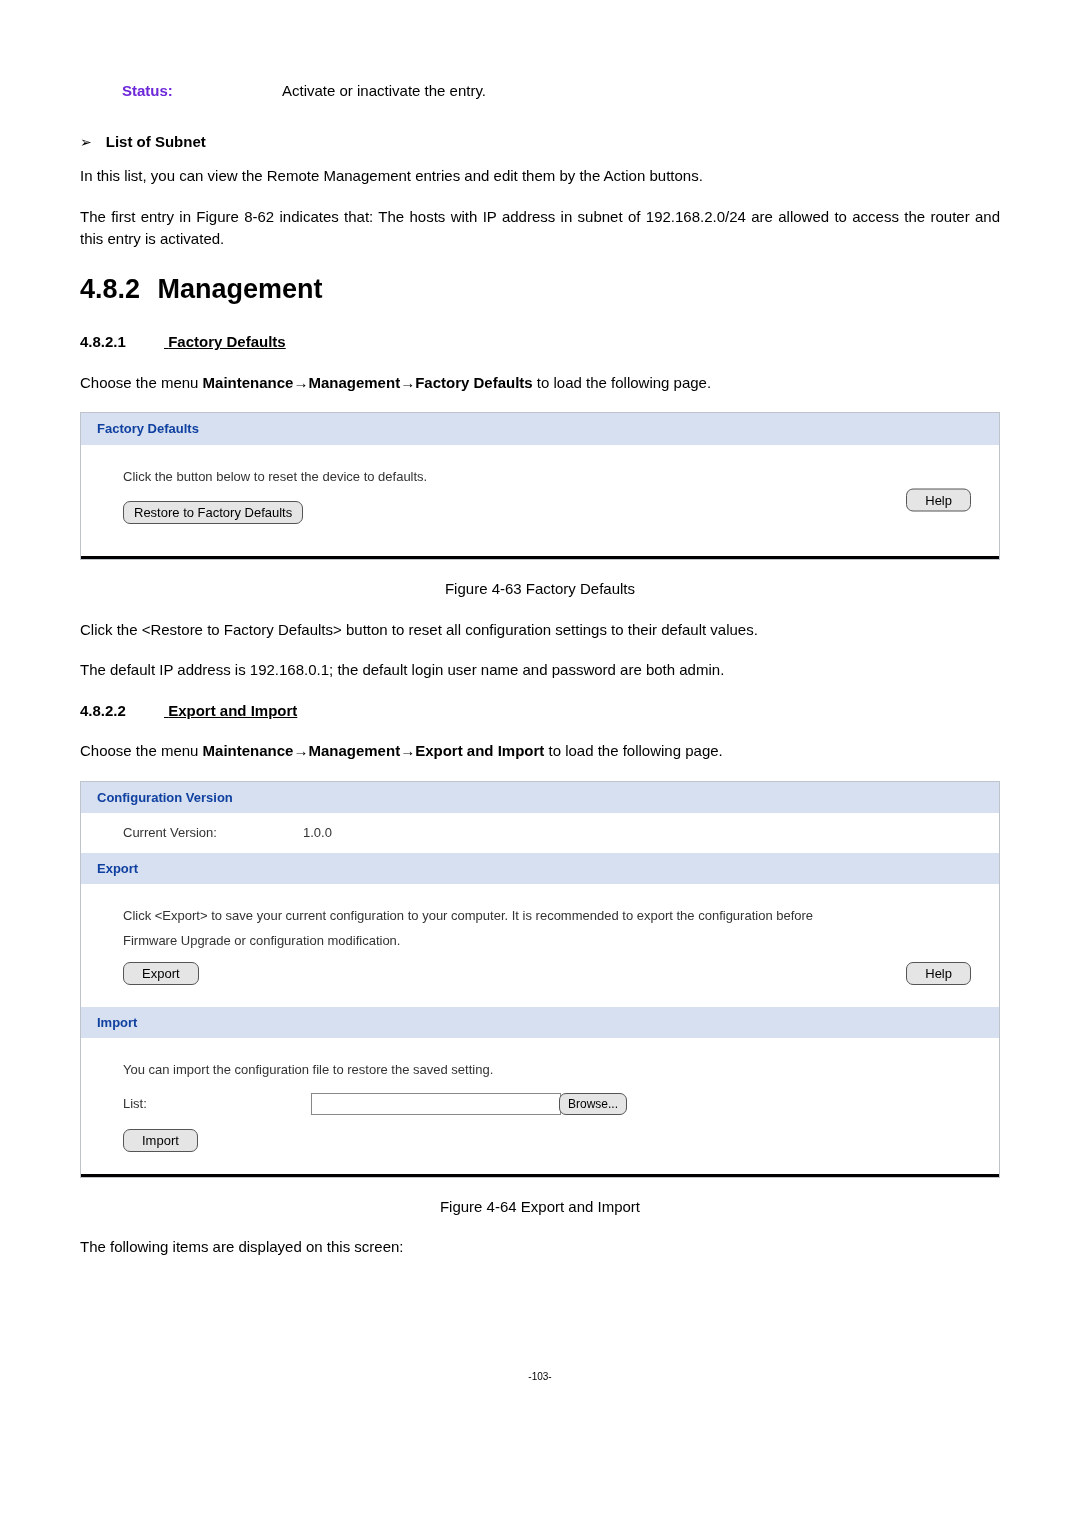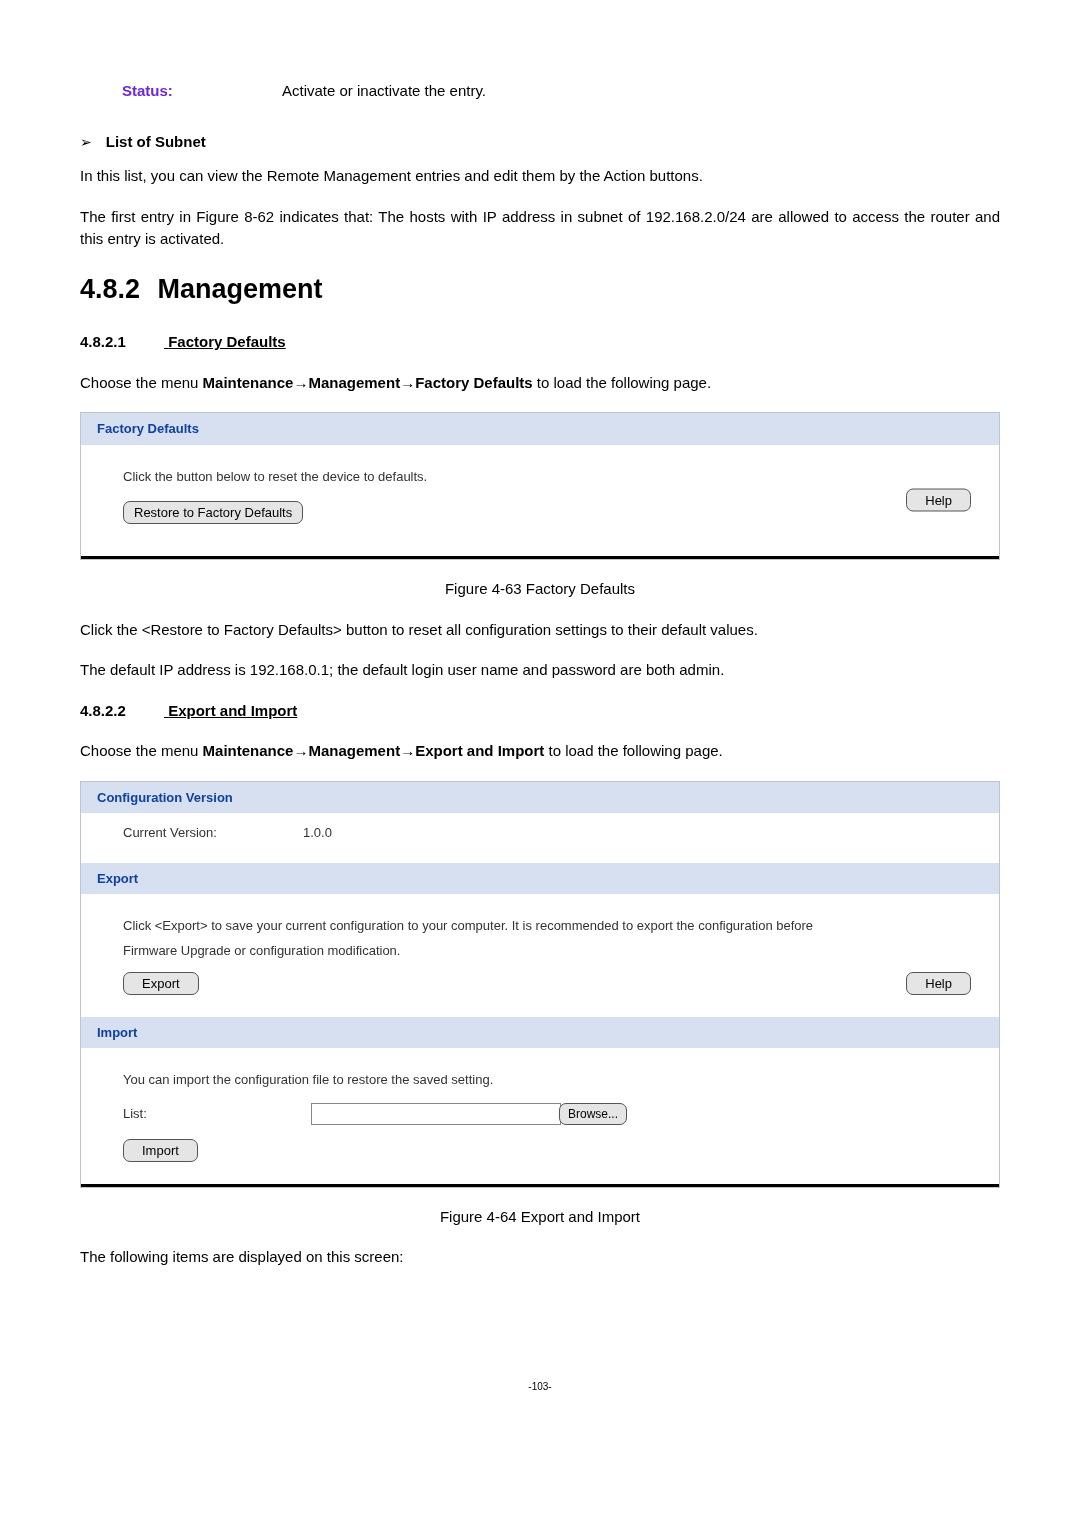--- a/index.html
+++ b/index.html
@@ -131,21 +131,21 @@
   <span class="h4-num">4.8.2.2</span>
   <span>Export and Import</span>
 </h3>
 
 <p class="para">
   <span>Choose the menu </span><b>Maintenance</b><span class="inline-arrow"></span><b>Management</b><span class="inline-arrow"></span><b>Export and Import</b><span> to load the following page.</span>
 </p>
 
 <div class="panel">
   <div class="panel-header">Configuration Version</div>
-  <div class="panel-body" style="padding-top:10px; padding-bottom:20px;">
+  <div class="panel-body" style="padding-top:10px; padding-bottom:10px;">
     <div class="cfg-row">
       <span class="cfg-label">Current Version:</span>
       <span>1.0.0</span>
     </div>
   </div>
 
   <div class="panel-header">Export</div>
   <div class="panel-body" style="padding-right:160px;">
     <p>Click &lt;Export&gt; to save your current configuration to your computer. It is recommended to export the configuration before Firmware Upgrade or configuration modification.</p>
     <button class="btn export-btn">Export</button>

